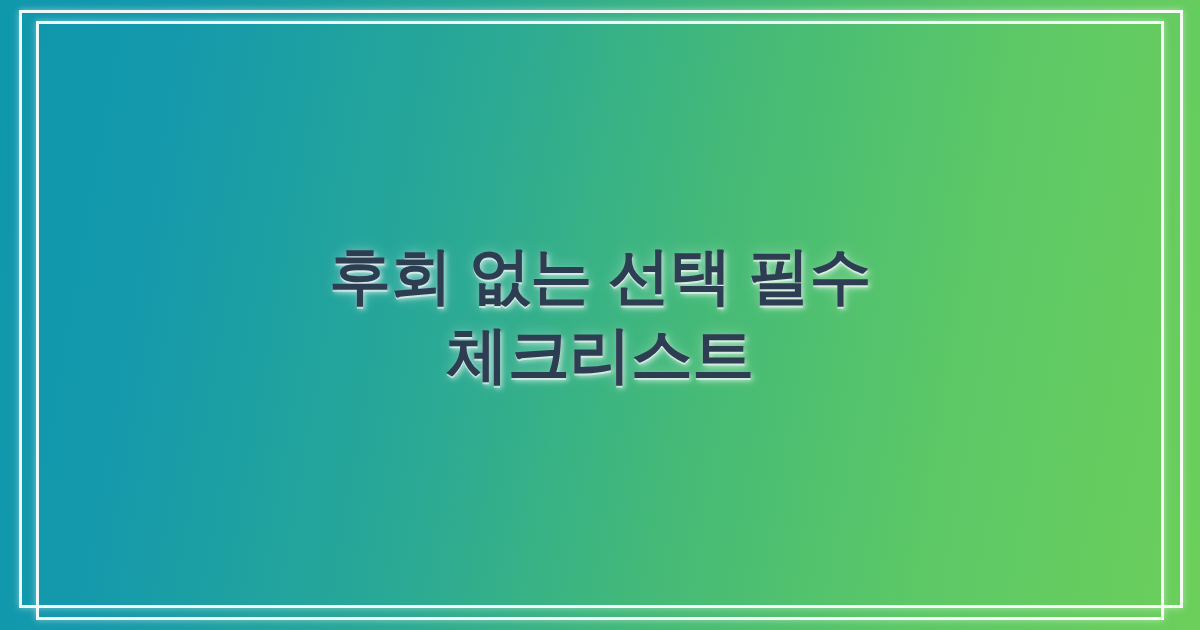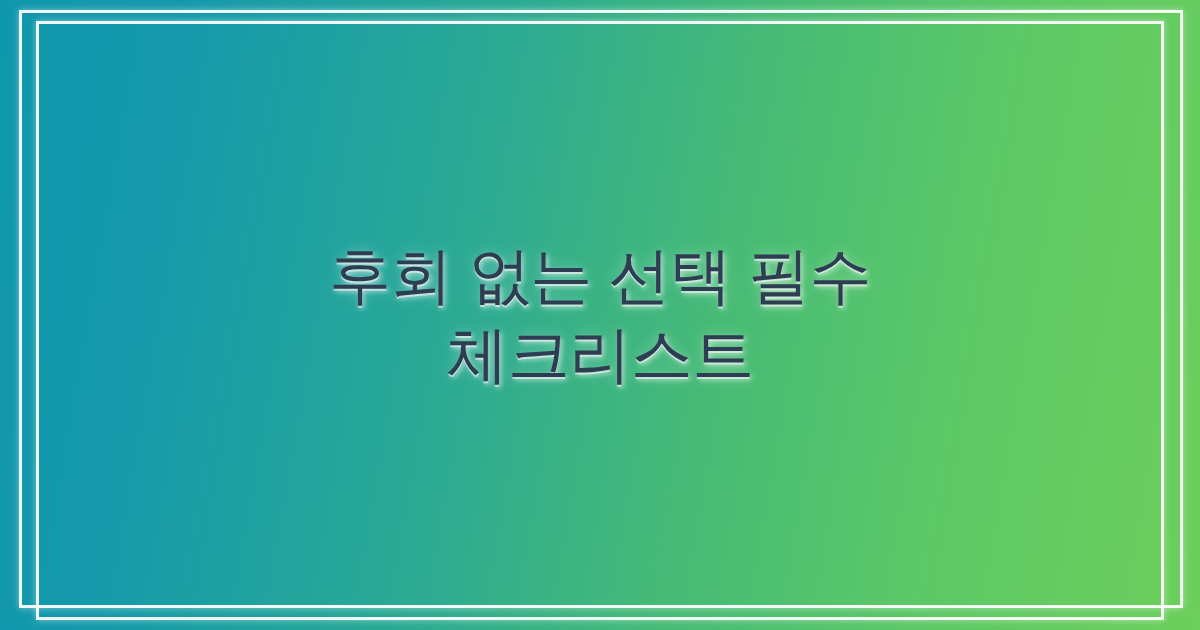--- a/index.html
+++ b/index.html
@@ -58,21 +58,21 @@
     justify-content: center;
     padding: 0 90px;
     box-sizing: border-box;
   }
 
   .title-text {
     margin: 0;
     text-align: center;
     font-family: "Liberation Sans", "DejaVu Sans", sans-serif;
     font-size: 62px;
-    font-weight: 400;
+    font-weight: 700;
     line-height: 1.28;
     letter-spacing: -0.5px;
     color: #2e3e52;
     text-shadow:
       0 2px 0 rgba(255,255,255,0.55),
       2px 3px 5px rgba(255,255,255,0.55),
       0 0 14px rgba(255,255,255,0.35),
       0 1px 2px rgba(0,0,0,0.12);
     white-space: pre-line;
   }

